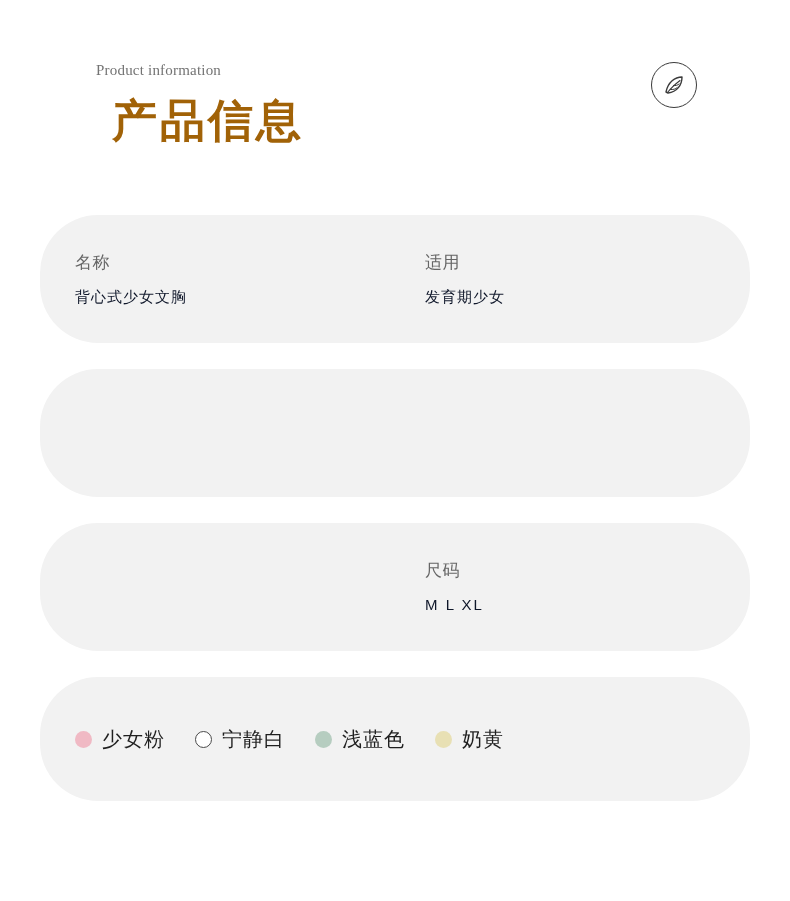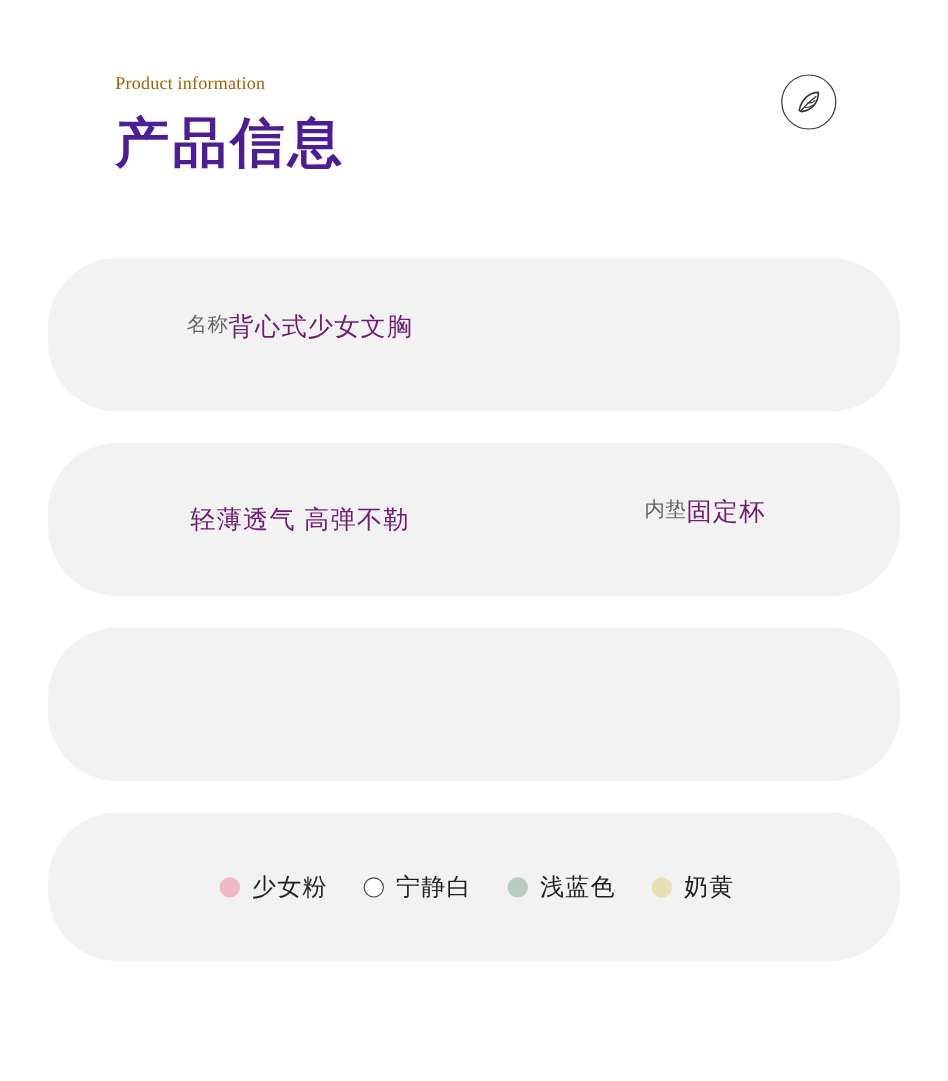--- a/index.html
+++ b/index.html
@@ -26,32 +26,32 @@
 
   
   .header {
     position: relative;
     padding: 62px 56px 0 96px;
     height: 215px;
   }
   .eyebrow {
     font-family: "Liberation Serif", serif;
     font-size: 15px;
-    color: #a16207;
+    color: #737373;
     letter-spacing: 0.2px;
     margin: 0 0 14px 0;
     font-weight: 400;
   }
   .main-title {
     font-family: "DejaVu Sans", sans-serif;
     font-size: 45px;
     font-weight: bold;
     letter-spacing: 3px;
-    color: #4c1d95;
-    margin: 0;
+    color: #a16207;
+    margin: 16px;
     line-height: 1.15;
   }
 
   .badge {
     position: absolute;
     top: 62px;
     right: 93px;
     width: 46px;
     height: 46px;
     border-radius: 50%;
@@ -75,36 +75,36 @@
     align-items: center;
     padding: 0 0 0 35px;
     position: relative;
   }
   .card.color-card {
     height: 124px;
     margin-bottom: 0;
   }
   .col {
     display: flex;
-    flex-direction: row;
+    flex-direction: column;
     justify-content: center;
   }
   .col-left { width: 350px; }
   .col-right { flex: 1; }
 
   .field-label {
     font-size: 17px;
     color: #666666;
     line-height: 1;
     margin-bottom: 18px;
     letter-spacing: 0.5px;
   }
   .field-value {
-    font-size: 21px;
-    color: #701a75;
+    font-size: 15px;
+    color: #0f172a;
     line-height: 1;
     letter-spacing: 1px;
   }
   .field-value.latin {
     letter-spacing: 2px;
   }
 
   
   .color-card .col {
     width: 100%;
@@ -156,34 +156,37 @@
     </div>
   </div>
 
   <div class="cards">
 
     <div class="card">
       <div class="col col-left">
         <span class="field-label">名称</span>
         <span class="field-value">背心式少女文胸</span>
       </div>
+      <div class="col col-right">
+        <span class="field-label">适用</span>
+        <span class="field-value">发育期少女</span>
+      </div>
     </div>
 
     <div class="card">
       <div class="col col-left">
-        <span class="field-value">轻薄透气 高弹不勒</span>
-      </div>
-      <div class="col col-right">
-        <span class="field-label">内垫</span>
-        <span class="field-value">固定杯</span>
       </div>
     </div>
 
     <div class="card">
       <div class="col col-left">
+      </div>
+      <div class="col col-right">
+        <span class="field-label">尺码</span>
+        <span class="field-value latin">M L XL</span>
       </div>
     </div>
 
     <div class="card color-card">
       <div class="col">
         <div class="swatch-row">
 
           <div class="swatch-item">
             <span class="dot" style="background:#f0b9c4"></span>
             <span class="swatch-label">少女粉</span>

